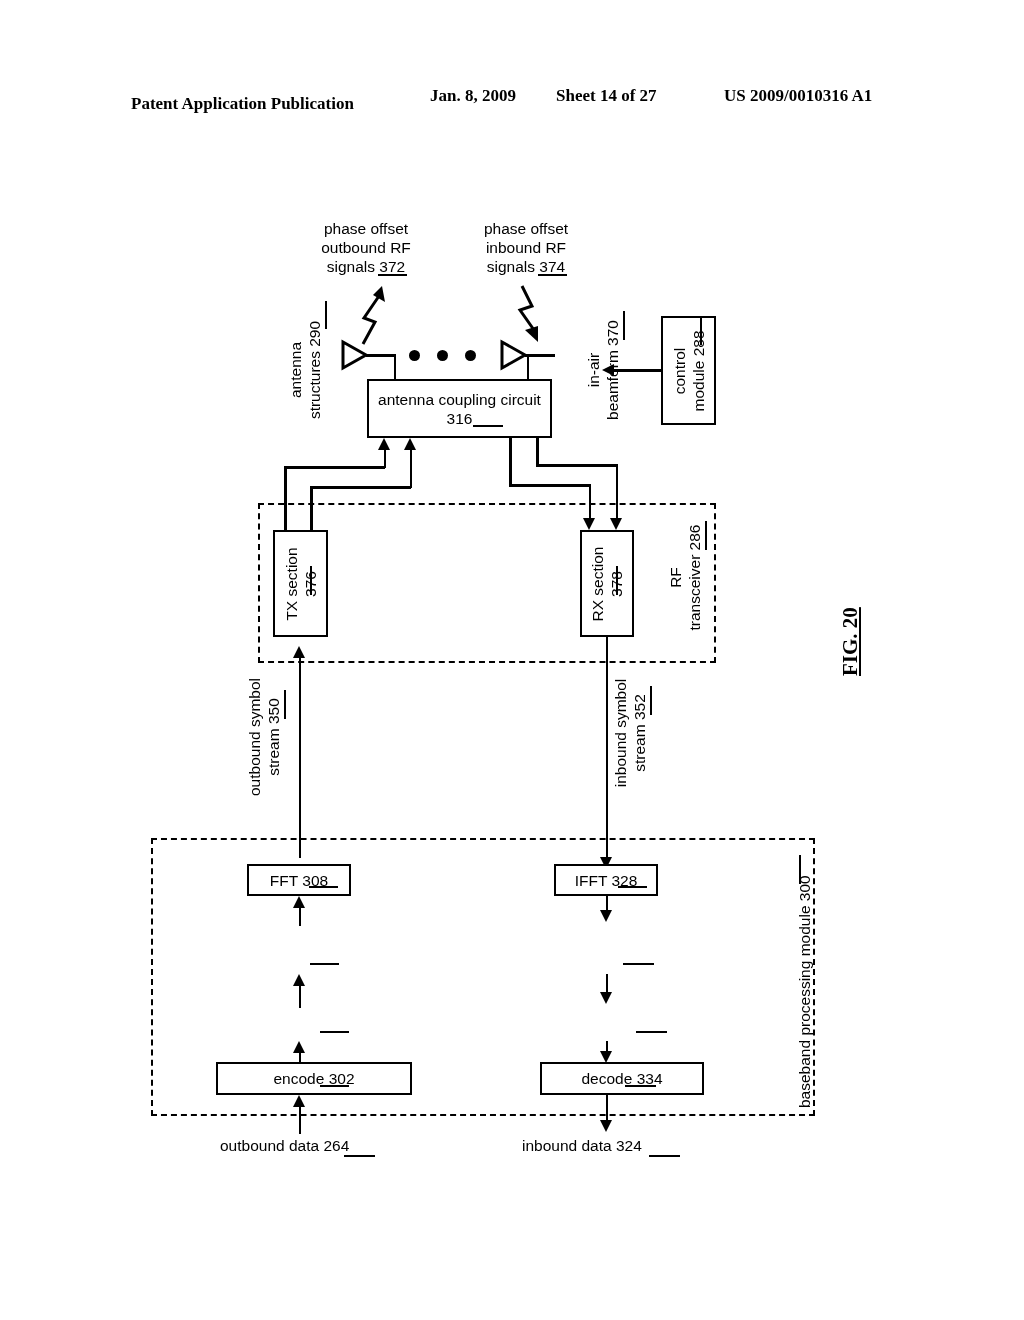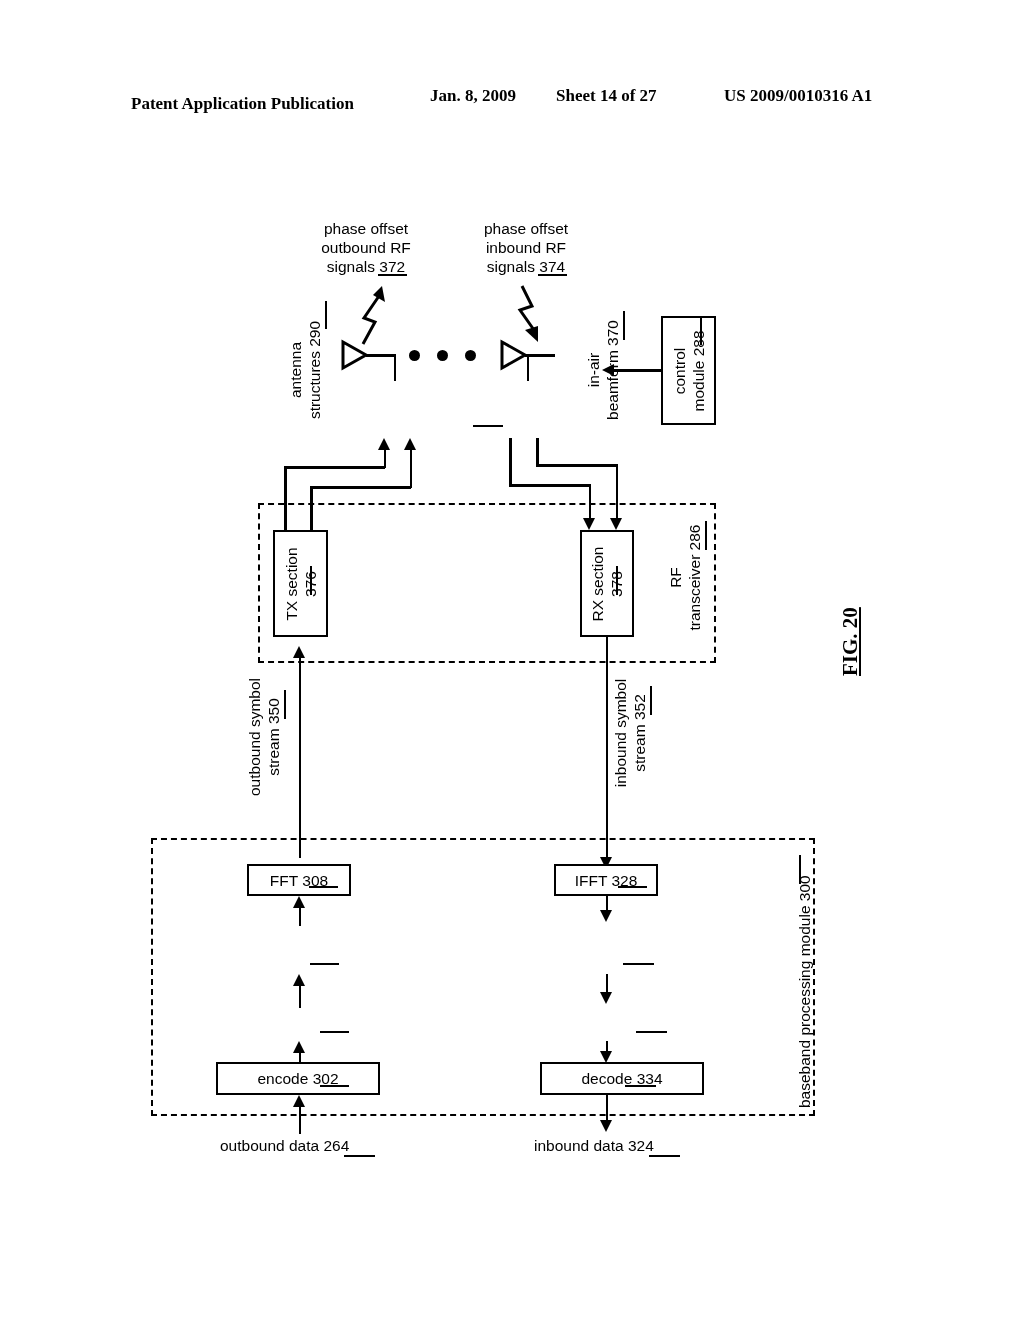--- a/index.html
+++ b/index.html
@@ -203,20 +203,24 @@
 
   <div class="dot" style="left:409px; top:350px;"></div>
   <div class="dot" style="left:437px; top:350px;"></div>
   <div class="dot" style="left:465px; top:350px;"></div>
 
   <div class="hline" style="left:366px; top:354px; width:30px;"></div>
   <div class="vline" style="left:393.5px; top:354px; height:27px;"></div>
   <div class="hline" style="left:525px; top:354px; width:30px;"></div>
   <div class="vline" style="left:526.5px; top:354px; height:27px;"></div>
 
+  <div class="box" style="left:367px; top:379px; width:185px; height:59px;">
+    <span class="inner">antenna coupling
+circuit 316</span>
+  </div>
   <div class="hline" style="left:473px; top:425px; width:30px; height:1.8px;"></div>
 
   <div class="vbox" style="left:661px; top:316px; width:55px; height:109px;">
     <span class="vtext">control
 module 288</span>
   </div>
   <div class="vline" style="left:700px; top:316px; width:1.8px; height:29px;"></div>
 
   <div class="hline" style="left:614px; top:369px; width:48px;"></div>
   <div class="arrow-left" style="left:602px; top:363.5px;"></div>
@@ -285,21 +289,21 @@
   <div class="hline" style="left:310px; top:963px; width:29px; height:1.8px;"></div>
 
   <div class="vline" style="left:298.5px; top:986px; height:22px;"></div>
   <div class="arrow-up" style="left:293px; top:974px;"></div>
 
   <div class="hline" style="left:320px; top:1031px; width:29px; height:1.8px;"></div>
 
   <div class="vline" style="left:298.5px; top:1053px; height:18px;"></div>
   <div class="arrow-up" style="left:293px; top:1041px;"></div>
 
-  <div class="box" style="left:216px; top:1062px; width:164px; height:33px;">
+  <div class="box" style="left:216px; top:1062px; width:196px; height:33px;">
     <span class="inner">encode 302</span>
   </div>
   <div class="hline" style="left:320px; top:1085px; width:29px; height:1.8px;"></div>
 
   <div class="vline" style="left:298.5px; top:1107px; height:27px;"></div>
   <div class="arrow-up" style="left:293px; top:1095px;"></div>
   <div class="lbl" style="left:220px; top:1136px;">outbound data 264</div>
   <div class="hline" style="left:344px; top:1155px; width:31px; height:1.8px;"></div>
 
   <div class="box" style="left:554px; top:864px; width:104px; height:32px;">
@@ -320,16 +324,16 @@
   <div class="vline" style="left:605.5px; top:1041px; height:15px;"></div>
   <div class="arrow-down" style="left:600px; top:1051px;"></div>
 
   <div class="box" style="left:524px; top:1062px; width:164px; height:33px;margin-left:16px;">
     <span class="inner">decode 334</span>
   </div>
   <div class="hline" style="left:625px; top:1085px; width:31px; height:1.8px;"></div>
 
   <div class="vline" style="left:605.5px; top:1095px; height:27px;"></div>
   <div class="arrow-down" style="left:600px; top:1120px;"></div>
-  <div class="lbl" style="left:534px; top:1136px;">inbound data 324</div>
+  <div class="lbl" style="left:522px; top:1136px;">inbound data 324</div>
   <div class="hline" style="left:649px; top:1155px; width:31px; height:1.8px;"></div>
 
 </div>
 
 </body></html>

